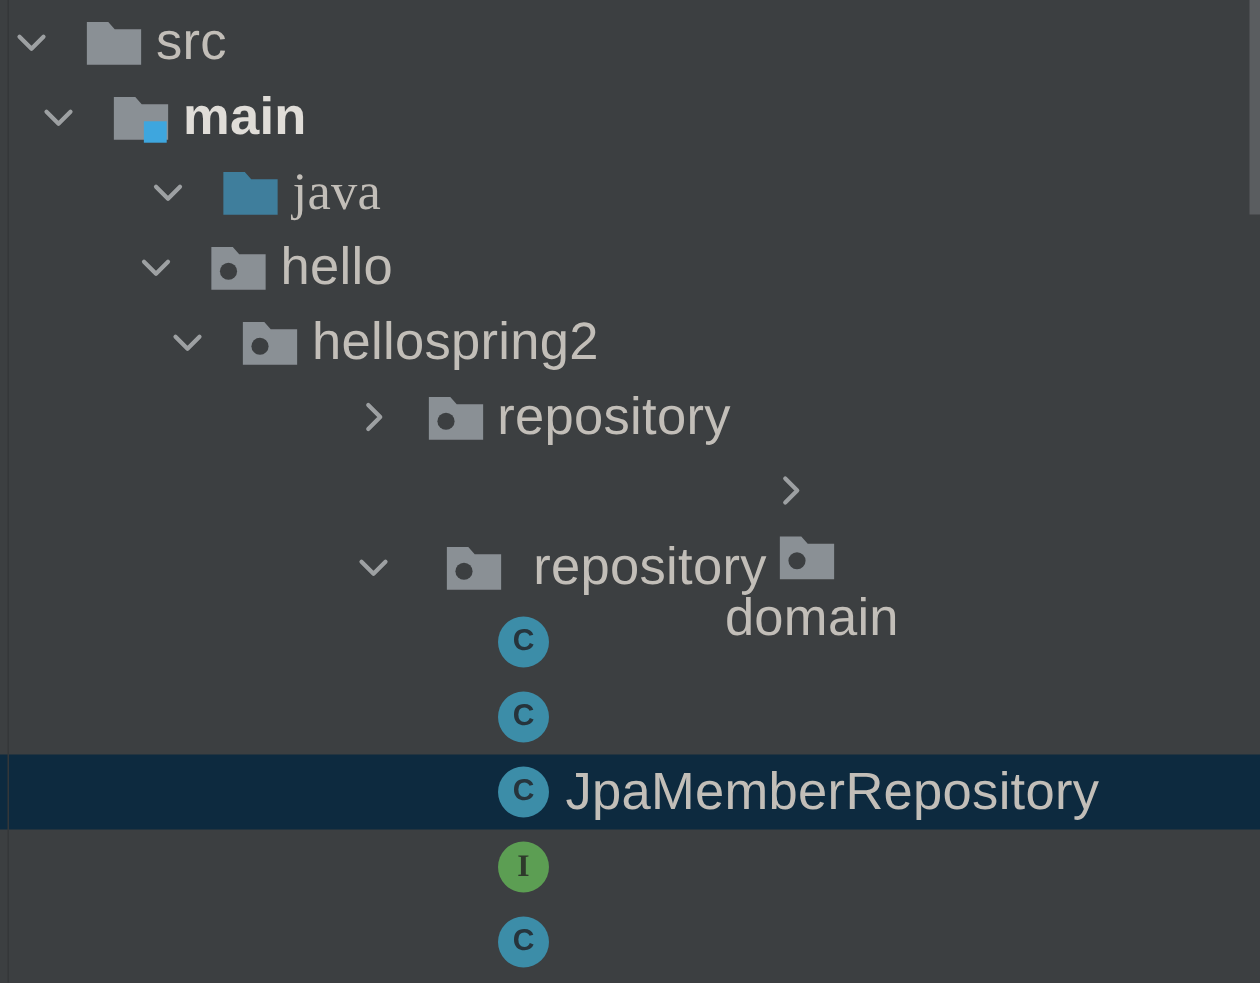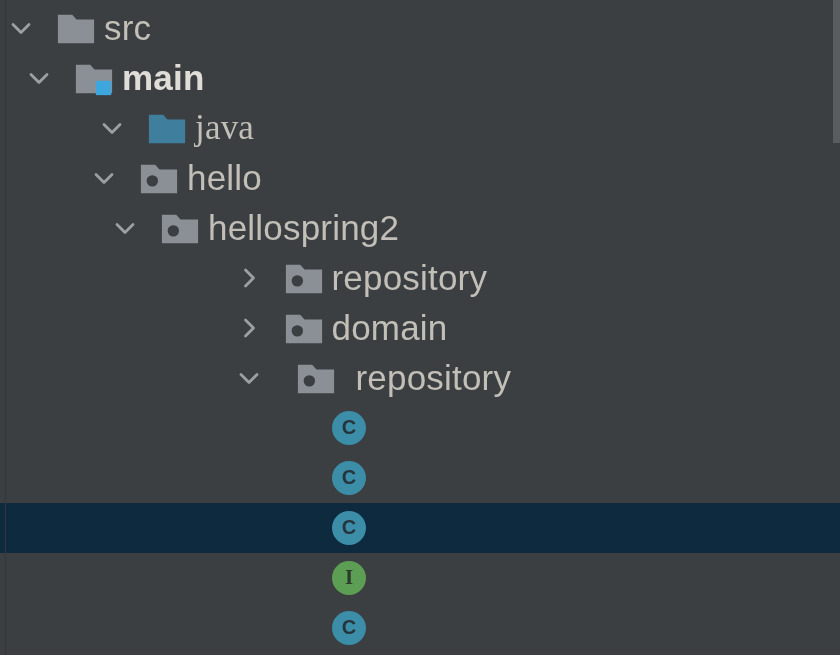--- a/index.html
+++ b/index.html
@@ -174,21 +174,21 @@
         </svg>
       </span>
     <span class="icon-slot">
         <svg width="40" height="42" viewBox="0 0 42 42" fill="var(--folder)">
           <path d="M2 7 H17 L21.5 12 H40 V37 H2 Z"></path>
           <circle cx="14" cy="24" r="6" fill="var(--background)"></circle>
         </svg>
       </span>
     <span class="label">repository</span>
   </div>
-    <div class="row" style="padding-left: 235.5px;">
+    <div class="row" style="padding-left: 235.5px; flex-direction: column;">
     <span class="chevron-slot">
         <svg width="26" height="26" viewBox="0 0 26 26">
           <polyline points="9.5,5 17.5,13 9.5,21" fill="none" stroke="var(--chevron)" stroke-width="2.8" stroke-linecap="round" stroke-linejoin="round"></polyline>
         </svg>
       </span>
     <span class="icon-slot">
         <svg width="40" height="42" viewBox="0 0 42 42" fill="var(--folder)">
           <path d="M2 7 H17 L21.5 12 H40 V37 H2 Z"></path>
           <circle cx="14" cy="24" r="6" fill="var(--background)"></circle>
         </svg>
@@ -219,20 +219,21 @@
     <span class="chevron-slot"></span>
     <span class="icon-slot">
         <span class="badge class-badge">C</span>
       </span>
   </div>
     <div class="row selected" style="padding-left: 281px;">
     <span class="chevron-slot"></span>
     <span class="icon-slot">
         <span class="badge class-badge">C</span>
       </span>
+    <span class="label">JpaMemberRepository</span>
   </div>
     <div class="row" style="padding-left: 281px;">
     <span class="chevron-slot"></span>
     <span class="icon-slot">
         <span class="badge interface-badge">I</span>
       </span>
   </div>
     <div class="row" style="padding-left: 281px;">
     <span class="chevron-slot"></span>
     <span class="icon-slot">

